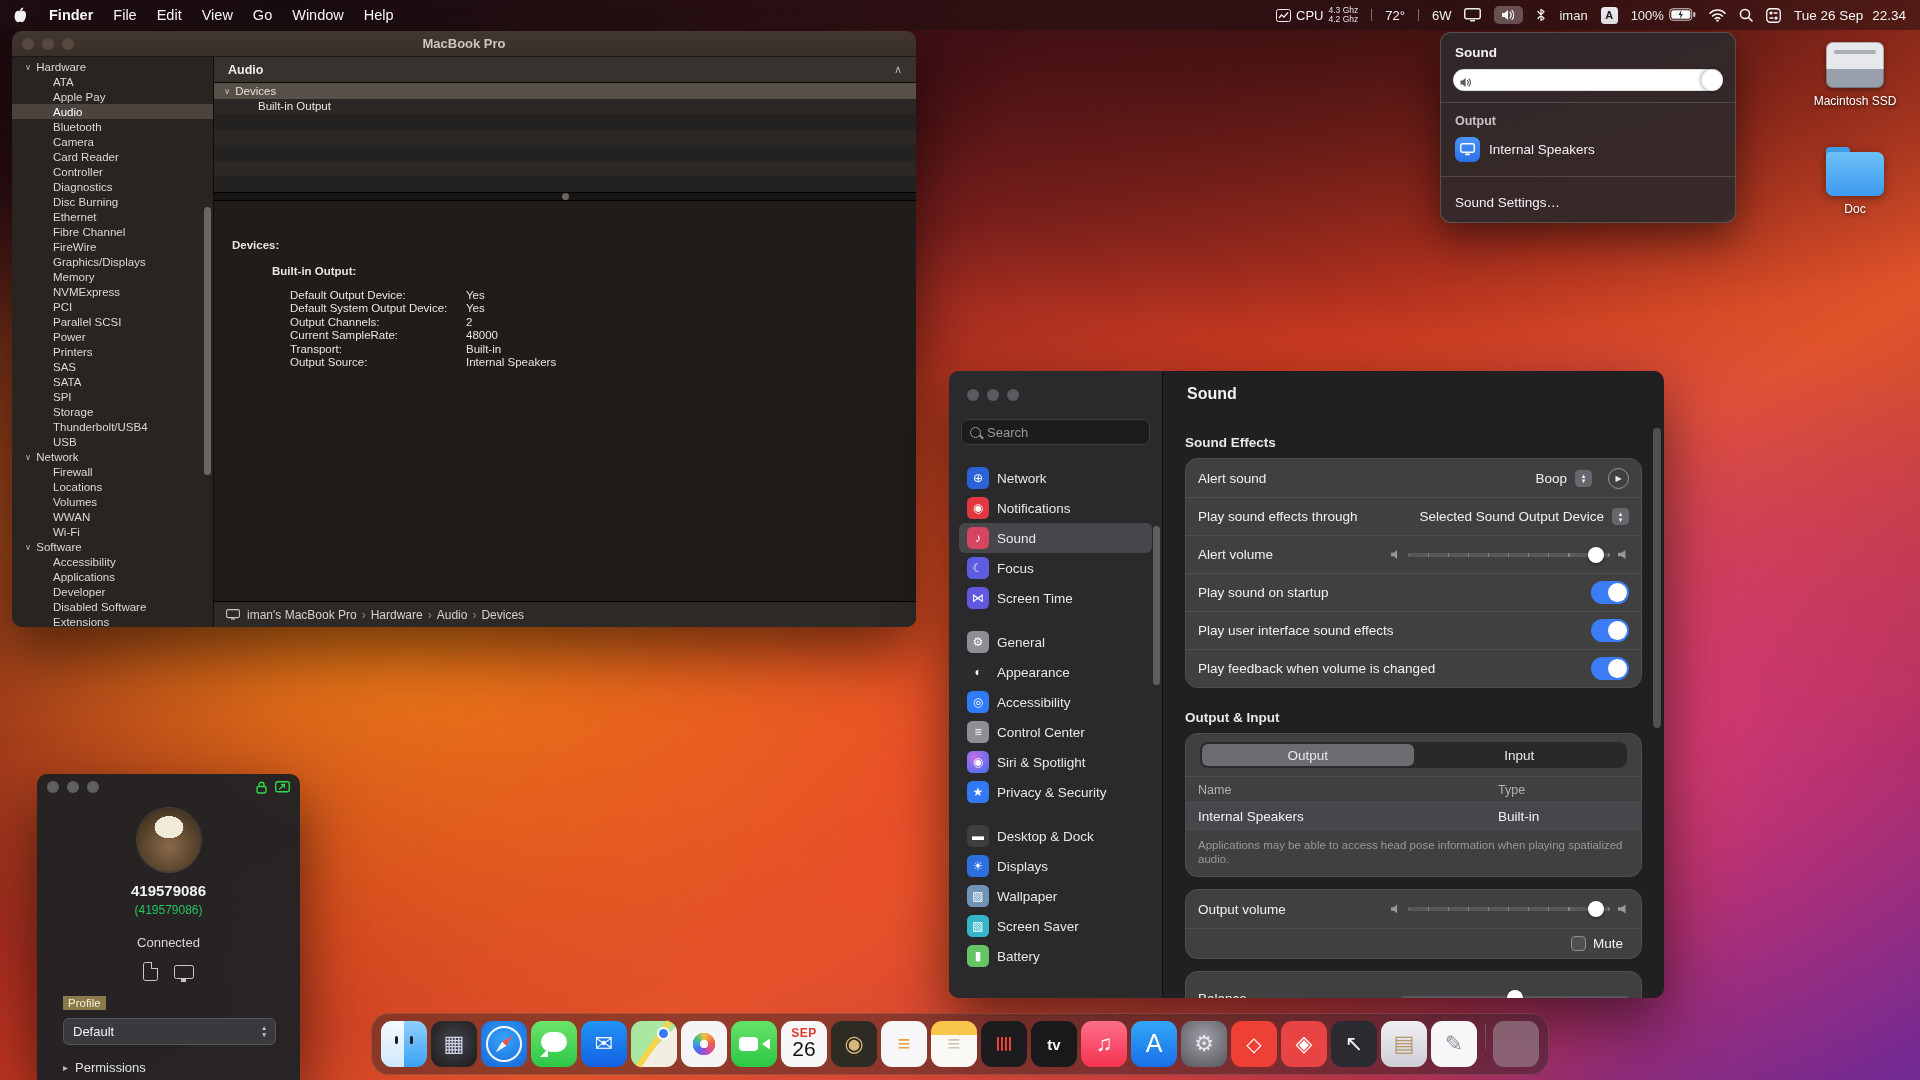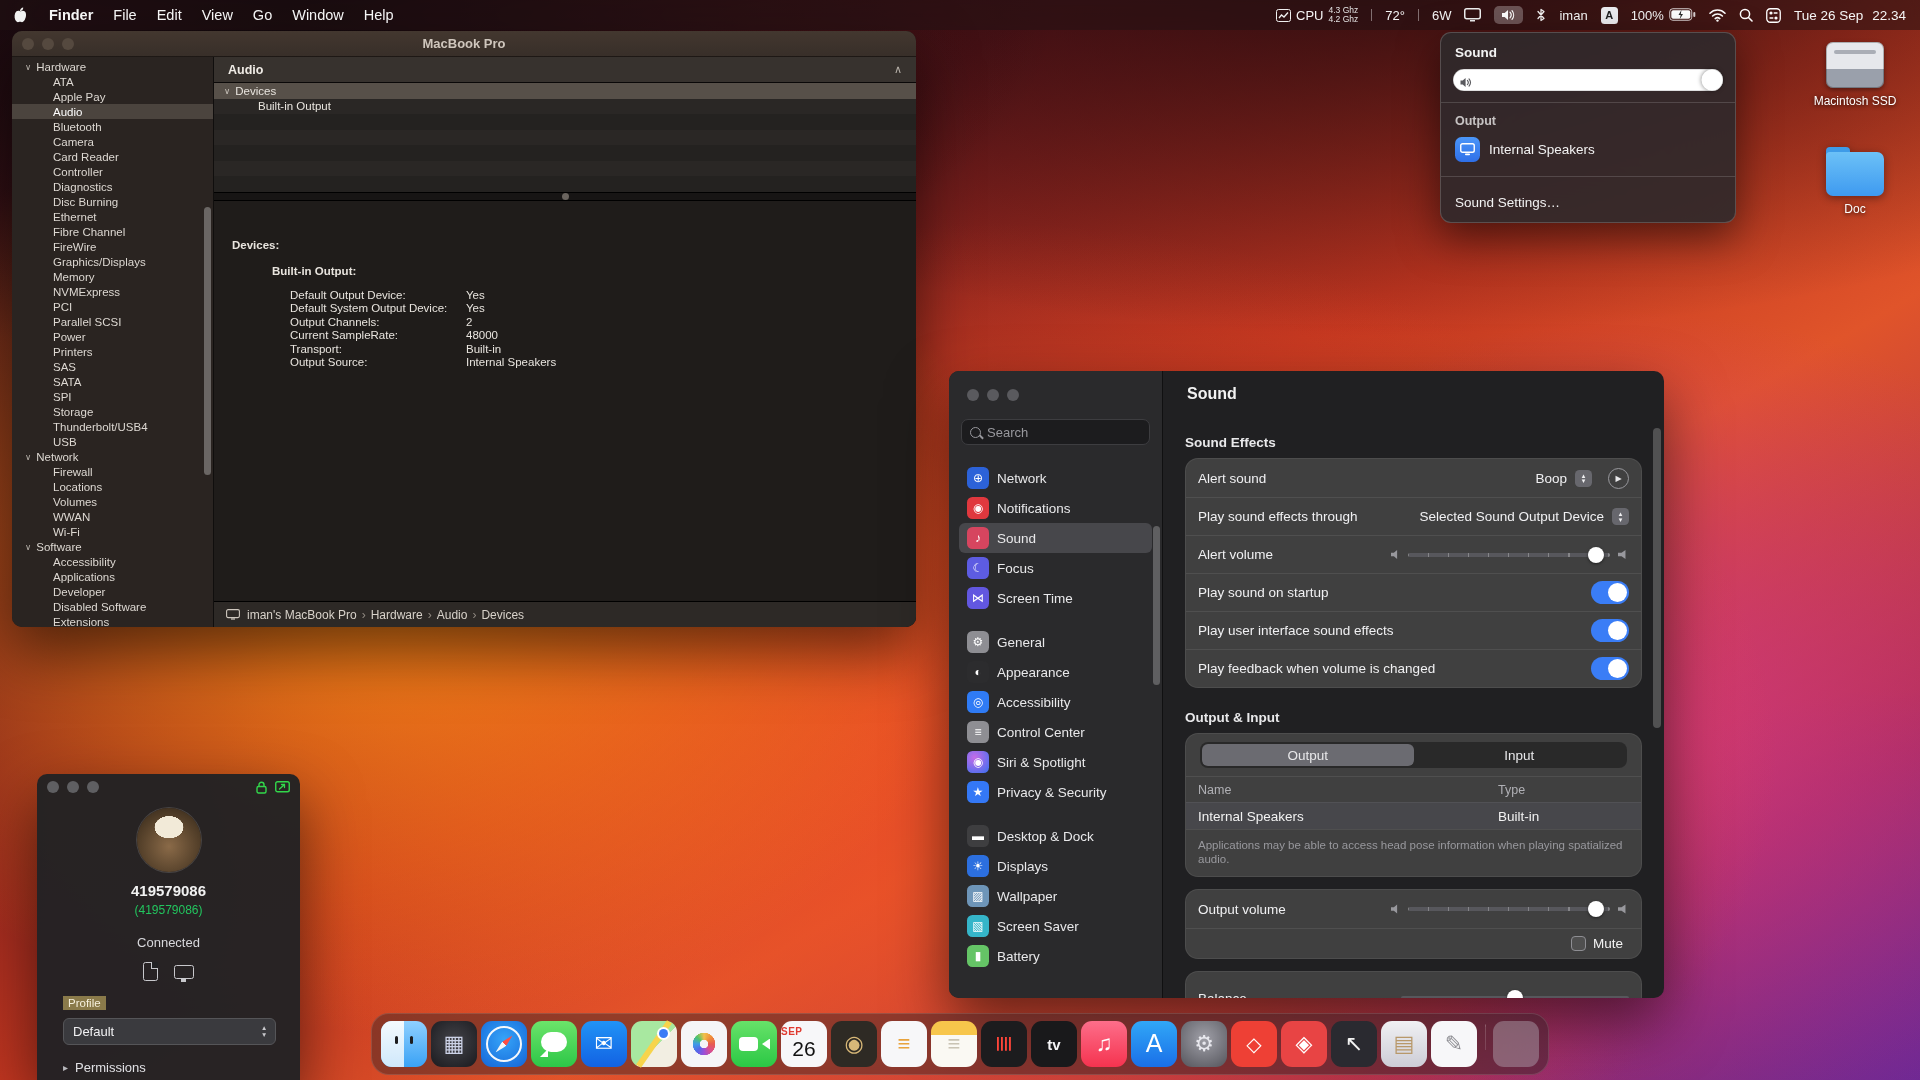--- a/index.html
+++ b/index.html
@@ -210,21 +210,21 @@
   .rm-perms { align-self:flex-start; margin:15px 0 0 26px; font-size:13px; color:#e0e0e4; display:flex; gap:7px; align-items:center; }
   .disclosure { font-size:10px; color:#b8b8bc; }
 
   
   .dock { position:absolute; bottom:5px; left:50%; transform:translateX(-50%); height:62px; z-index:45;
     display:flex; align-items:center; gap:4px; padding:0 9px;
     background:rgba(52,36,40,.45); backdrop-filter:blur(30px); border:1px solid rgba(255,255,255,.12); border-radius:18px; }
   .dock-item { width:46px; height:46px; border-radius:11px; position:relative; flex:0 0 auto;
     display:flex; align-items:center; justify-content:center; overflow:visible; }
   .di-glyph { font-size:22px; line-height:1; position:relative; z-index:2; }
-  .di-sub { position:absolute; top:5px; left:0; right:0; font-size:10px; font-weight:700;
+  .di-sub { position:absolute; top:5px; left:0; right:0; text-align:center; font-size:12px; font-weight:700;
     color:#e03a30; letter-spacing:.5px; z-index:2; }
   .t-cal .di-glyph { font-size:21px; margin-top:8px; color:#111; }
   .t-rot .di-glyph { transform:rotate(90deg); }
   .t-tv .di-glyph { font-size:15px; font-weight:700; }
   .t-as .di-glyph { font-weight:300; font-size:25px; margin-top:-2px; }
   .t-bold .di-glyph { font-weight:700; font-size:20px; }
   .t-finder::before { content:""; position:absolute; left:0; top:0; bottom:0; width:50%;
     background:linear-gradient(180deg,#f4fafe,#cfe8fb); border-radius:11px 0 0 11px; z-index:1; }
   .t-finder::after { content:""; position:absolute; width:3px; height:8px; background:#1d1d1f; border-radius:2px;
     left:31%; top:32%; box-shadow:15px 0 0 #1d1d1f; z-index:2; }

